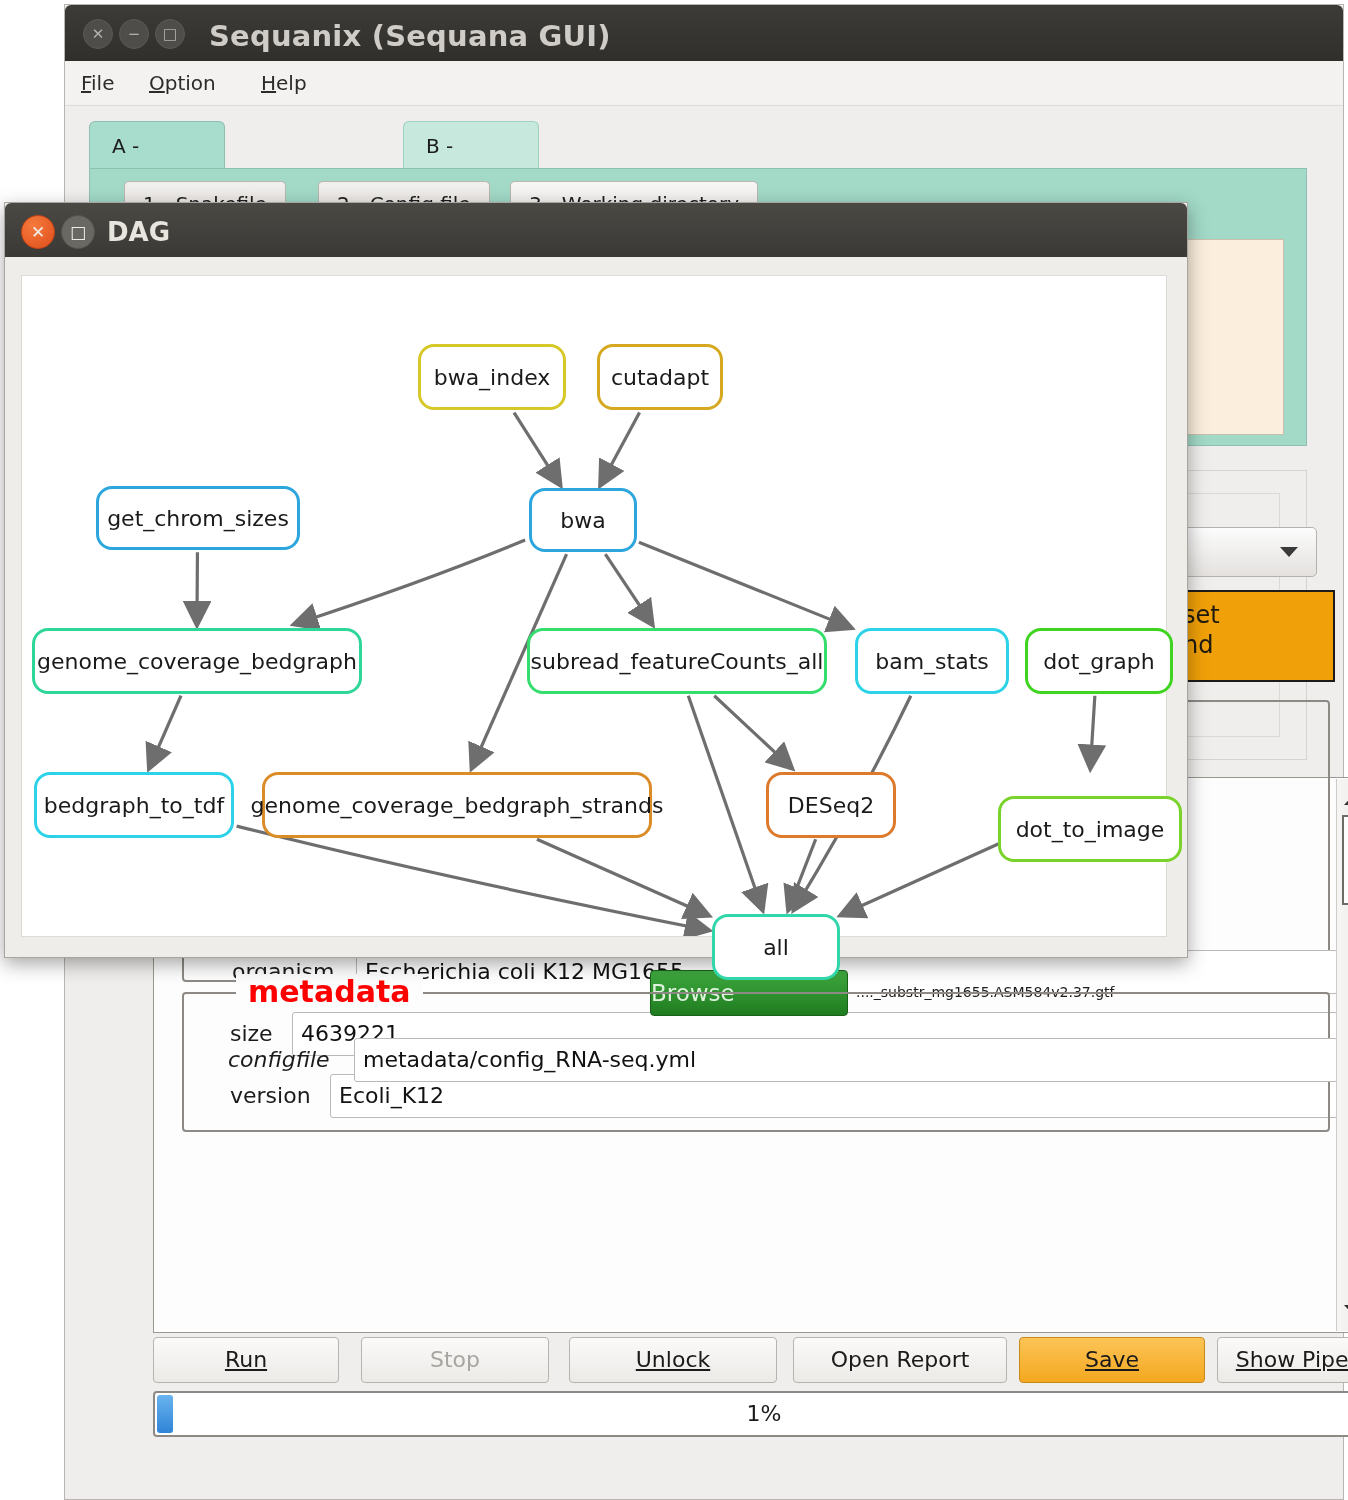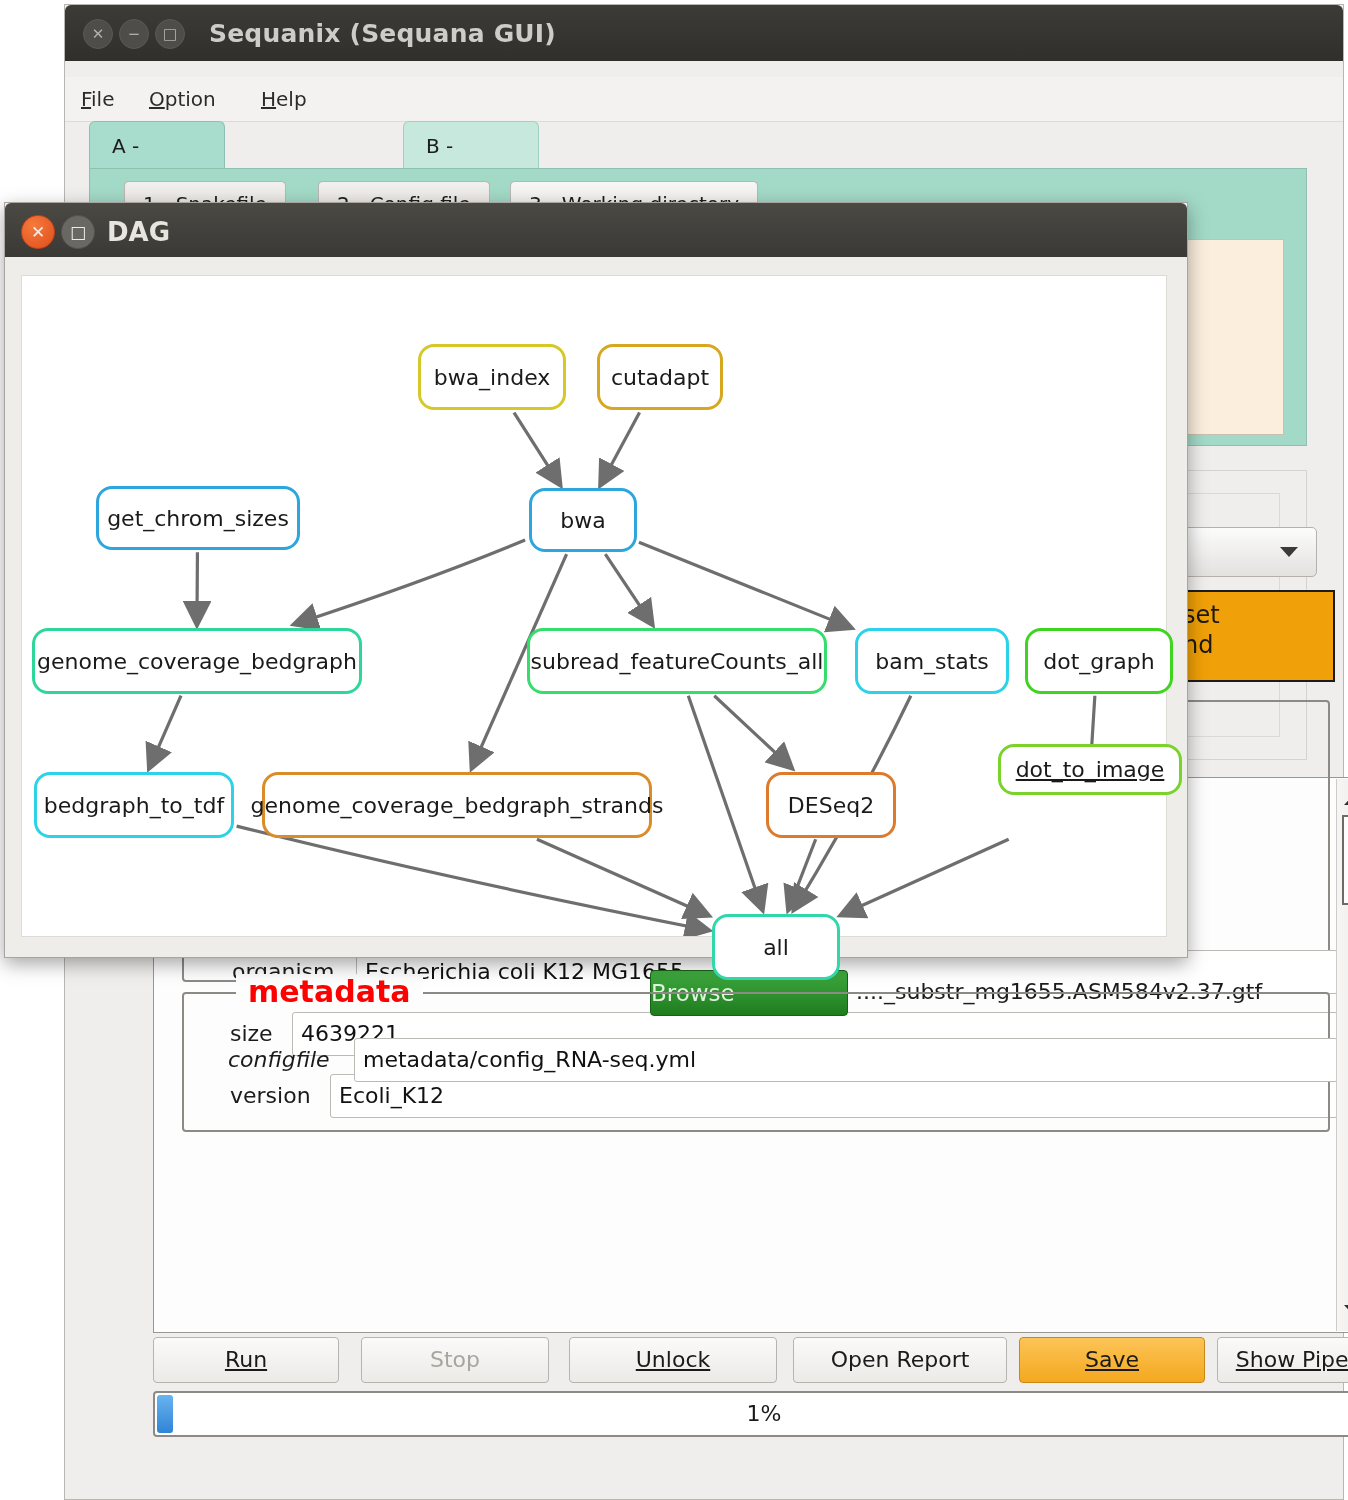--- a/index.html
+++ b/index.html
@@ -8,30 +8,30 @@
 
   
   .abs{position:absolute;}
 
   
   #main-window{left:64px;top:4px;width:1280px;height:1496px;
       background:#efeeec;border:1px solid #b9b5b1;box-sizing:border-box;}
   #main-titlebar{position:absolute;left:0;top:0;width:100%;height:56px;
       background:linear-gradient(#3c3b37,#302f2c);
       border-top-left-radius:6px;border-top-right-radius:6px;}
-  #main-title{position:absolute;left:144px;top:14px;font-size:25px;font-weight:bold;
+  #main-title{position:absolute;left:144px;top:14px;font-size:29px;font-weight:bold;
       color:#cfcbc6;letter-spacing:.2px;}
   .wbtn{position:absolute;top:14px;width:28px;height:28px;border-radius:50%;
       background:#4e4d49;border:1px solid #5a5955;}
   .wbtn span{position:absolute;left:0;top:0;right:0;bottom:0;display:flex;
       align-items:center;justify-content:center;color:#b4b0aa;font-size:15px;line-height:1;}
   #mw-close{left:18px;}#mw-min{left:54px;}#mw-max{left:90px;}
 
   #menubar{position:absolute;left:0;top:56px;width:100%;height:44px;
-      background:#f4f2f0;border-bottom:1px solid #dedad5;margin-top:16px;}
+      background:#f4f2f0;border-bottom:1px solid #dedad5;}
   .menu-item{position:absolute;top:10px;font-size:20px;color:#2b2b2b;}
   .menu-item u{text-decoration:underline;}
   #menu-file{left:16px;} #menu-option{left:84px;} #menu-help{left:196px;}
 
   
   #tabbar-outer{position:absolute;left:24px;top:116px;}
   .tab-outer{position:absolute;top:0;height:48px;line-height:48px;
       font-size:20px;color:#1c1c1c;padding:0 22px;box-sizing:border-box;
       border:1px solid #8fbfb2;border-bottom:none;border-radius:6px 6px 0 0;}
   #tab-a{left:0;background:#a8dccc;}
@@ -85,21 +85,21 @@
       border:2px solid #8d8a86;border-radius:4px;box-sizing:border-box;}
   #metadata-legend{position:absolute;left:52px;top:-20px;background:#fdfdfd;
       padding:0 12px;color:#ff0000;font-size:30px;font-weight:bold;}
   .flabel{position:absolute;font-size:22px;color:#1b1b1b;line-height:44px;}
   .finput{position:absolute;height:44px;background:#ffffff;border:1px solid #bdb9b5;
       border-radius:3px;box-sizing:border-box;font-size:22px;color:#111;
       padding:0 8px;line-height:42px;white-space:nowrap;overflow:hidden;}
   #browse-btn{position:absolute;left:496px;top:192px;width:196px;height:44px;
       background:linear-gradient(#3fa93f,#1f7c1f);border:1px solid #176217;border-radius:4px;
       color:#dff3df;font-size:23px;text-align:left;line-height:44px;}
-  #gtf-path{position:absolute;left:702px;top:192px;font-size:22px;color:#1b1b1b;
+  #gtf-path{position:absolute;left:702px;top:192px;font-size:14px;color:#1b1b1b;
       line-height:44px;}
 
   
   .filerow{position:absolute;right:80px;font-size:22px;color:#1b1b1b;}
 
   
   #btnbar{position:absolute;left:88px;top:1332px;width:1222px;height:46px;}
   .abtn{position:absolute;top:0;height:46px;line-height:44px;text-align:center;
       font-size:22px;color:#1a1a1a;box-sizing:border-box;
       background:linear-gradient(#fbfaf9,#eceae7);border:1px solid #b7b3ae;border-radius:4px;}
@@ -304,21 +304,21 @@
         </div>
         <div class="node" style="left: 12px; top: 496px; width: 200px; height: 66px; border-color: rgb(43, 210, 232);">
           <span>bedgraph_to_tdf</span>
         </div>
         <div class="node" style="left: 240px; top: 496px; width: 390px; height: 66px; border-color: rgb(217, 140, 39);">
           <span>genome_coverage_bedgraph_strands</span>
         </div>
         <div class="node" style="left: 744px; top: 496px; width: 130px; height: 66px; border-color: rgb(221, 122, 43);">
           <span>DESeq2</span>
         </div>
-        <div class="node" style="left: 976px; top: 468px; width: 184px; height: 51px; border-color: rgb(121, 211, 43); text-decoration: underline;">
+        <div class="node" style="left: 976px; top: 520px; width: 184px; height: 66px; border-color: rgb(121, 211, 43);">
           <span>dot_to_image</span>
         </div>
         <div class="node" style="left: 690px; top: 638px; width: 128px; height: 66px; border-color: rgb(49, 214, 171); text-align: right;">
           <span>all</span>
         </div>
       </div>
   </div>
 </div>
 
 </body></html>

